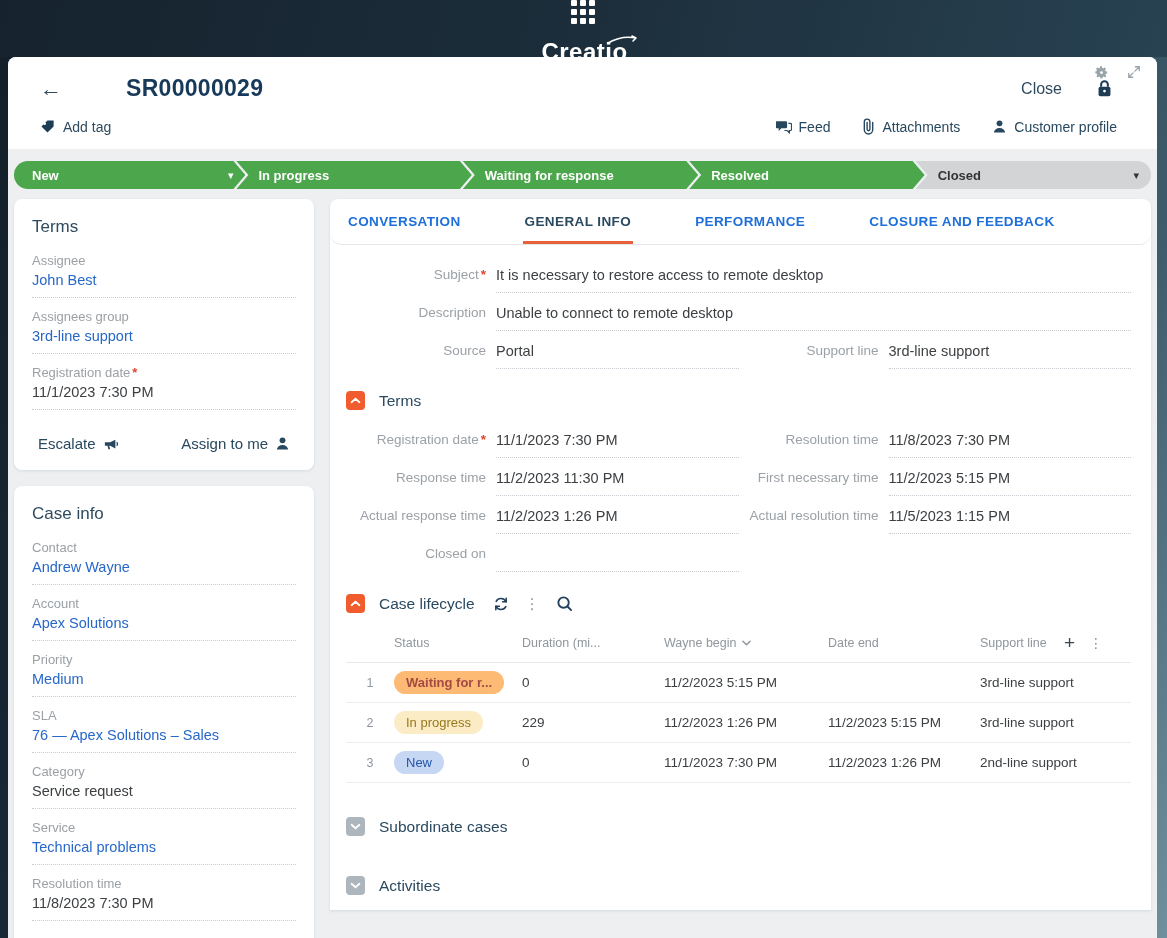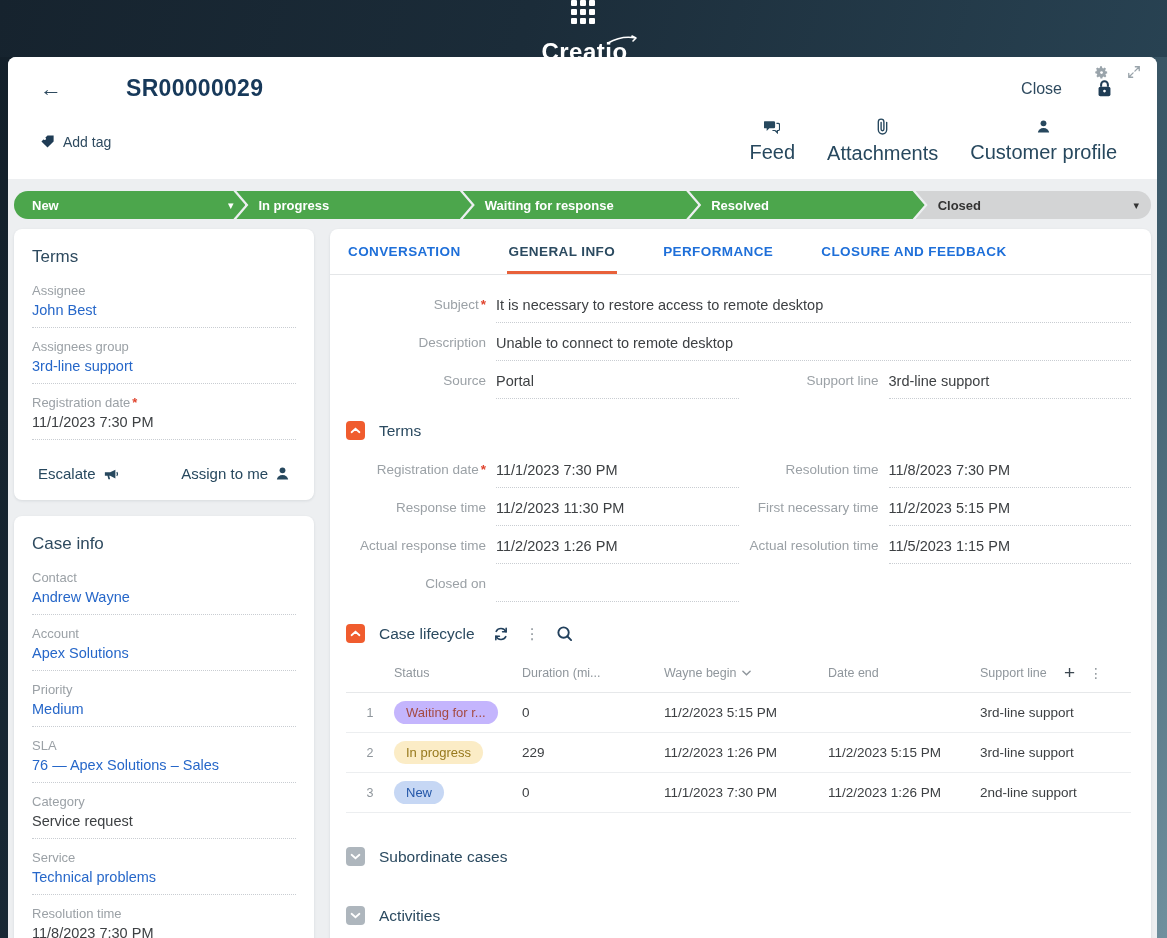--- a/index.html
+++ b/index.html
@@ -56,21 +56,21 @@
   .ph-mini-icons { position:absolute; top:8px; right:16px; display:flex; gap:18px; color:#9aa4ab; }
   .ph-mini-icons svg { cursor:pointer; }
   .title-row { display:flex; align-items:center; margin-top:8px; }
   .back-arrow { font-size:22px; color:#2e4a5f; cursor:pointer; margin:0 16px 0 12px; line-height:1; }
   .page-title { font-size:23px; font-weight:700; color:#17395a; letter-spacing:.3px;margin-left:48px; }
   .title-right { margin-left:auto; display:flex; align-items:center; gap:34px; padding-right:24px; }
   .close-btn { font-size:16px; color:#2e4a5f; background:none; border:none; cursor:pointer; font-family:inherit; }
   .row2 { display:flex; align-items:center; margin-top:16px; }
   .addtag { display:flex; align-items:center; gap:8px; color:#2e4a5f; font-size:14px; cursor:pointer; margin-left:12px; }
   .hdr-links { margin-left:auto; display:flex; align-items:center; gap:32px; padding-right:20px; }
-  .hdr-link { display:flex; align-items:center; gap:7px; color:#27485e; font-size:20px; cursor:pointer;flex-direction:column; }
+  .hdr-link { display:flex; align-items:center; gap:7px; color:#27485e; font-size:14px; cursor:pointer; }
 
   
   .pipeline { display:flex; margin:12px 6px 0 6px; height:28px; }
   .stage {
     flex:1; display:flex; align-items:center; padding:0 12px 0 22px;
     font-size:13px; font-weight:700; color:#fff; background:#4ca64c; cursor:pointer; position:relative;
     clip-path:polygon(0 0, calc(100% - 12px) 0, 100% 50%, calc(100% - 12px) 100%, 0 100%);
   }
   .stage:not(:first-child){
     clip-path:polygon(0 0, calc(100% - 12px) 0, 100% 50%, calc(100% - 12px) 100%, 0 100%, 12px 50%);
@@ -94,21 +94,21 @@
   .sfield .lbl { font-size:13px; color:#9ba1a6; margin-bottom:4px; }
   .sfield .val { font-size:14.5px; color:#3d4043; cursor:pointer; }
   .sfield .val.link { color:#2667c9; }
   .req { color:#e0452f; font-weight:700; margin-left:2px; }
   .card-actions { display:flex; justify-content:space-between; padding:14px 6px 2px 6px; }
   .action-btn { display:flex; align-items:center; gap:7px; color:#27485e; font-size:15px; background:none; border:none; cursor:pointer; font-family:inherit; }
   .card-actions-right { display:flex; justify-content:flex-end; padding-top:14px; }
 
   
   .right-card { flex:1; background:#fff; border-radius:8px 8px 0 0; box-shadow:0 1px 3px rgba(20,40,60,.10); overflow:hidden; }
-  .tabs { display:flex; gap:44px; padding:0 16px; border-bottom:1px solid #e4e6e8; }
+  .tabs { display:flex; gap:60px; padding:0 16px; border-bottom:1px solid #e4e6e8;border-radius:12px; }
   .tab {
     padding:15px 2px 12px 2px; font-size:13.5px; font-weight:700; letter-spacing:.4px;
     color:#1e6fd9; cursor:pointer; border-bottom:3px solid transparent;
   }
   .tab.active { color:#2b4a60; border-bottom-color:#e8613a; }
   .tab-content { padding:14px 20px 0 16px; }
 
   .frow { display:flex; margin-bottom:4px; }
   .fpair { display:flex; align-items:flex-start; flex:1; }
   .fpair .flbl { width:150px; text-align:right; padding:8px 10px 0 0; font-size:13.5px; color:#9ba1a6; flex-shrink:0; }
@@ -135,21 +135,21 @@
   .lc-grid { display:grid; grid-template-columns:48px 128px 142px 164px 152px 1fr; align-items:center; }
   .lc-head { border-bottom:1px solid #e6e8ea; padding:6px 0 10px 0; }
   .lc-head .hc { font-size:12.5px; color:#8f969c; display:flex; align-items:center; gap:5px; cursor:pointer; }
   .hdr-tools { display:flex; align-items:center; gap:14px; margin-left:auto; padding-right:28px; color:#4a5560; }
   .hdr-tools .plus { font-size:19px; font-weight:400; color:#3c4750; cursor:pointer; line-height:1; }
   .hdr-tools .kebab { color:#8f969c; font-size:14px; cursor:pointer; }
   .lc-row { border-bottom:1px solid #eceef0; height:40px; cursor:pointer; }
   .lc-row .num { font-size:12.5px; color:#8f969c; text-align:center; }
   .lc-row .cell { font-size:13.5px; color:#3d4043; }
   .pill { display:inline-block; font-size:13px; padding:4px 12px; border-radius:12px; }
-  .pill.pink { background:#c4b5fd; color:#a44a42; }
+  .pill.pink { background:#fdba74; color:#a44a42;font-weight:bold; }
   .pill.yellow { background:#fbecc6; color:#96781c; }
   .pill.blue { background:#c6d7f4; color:#2356a8; }
 
   .collapsed-section { display:flex; align-items:center; gap:14px; margin:34px 0 0 0; }
   .collapsed-section + .collapsed-section { margin-top:40px; }
 
   .chev { display:block; }
 </style>
 </head>
 <body>

